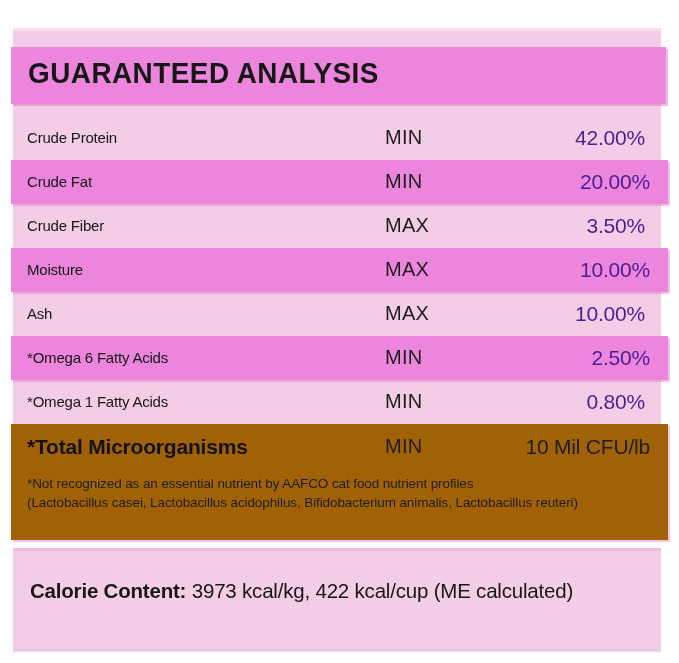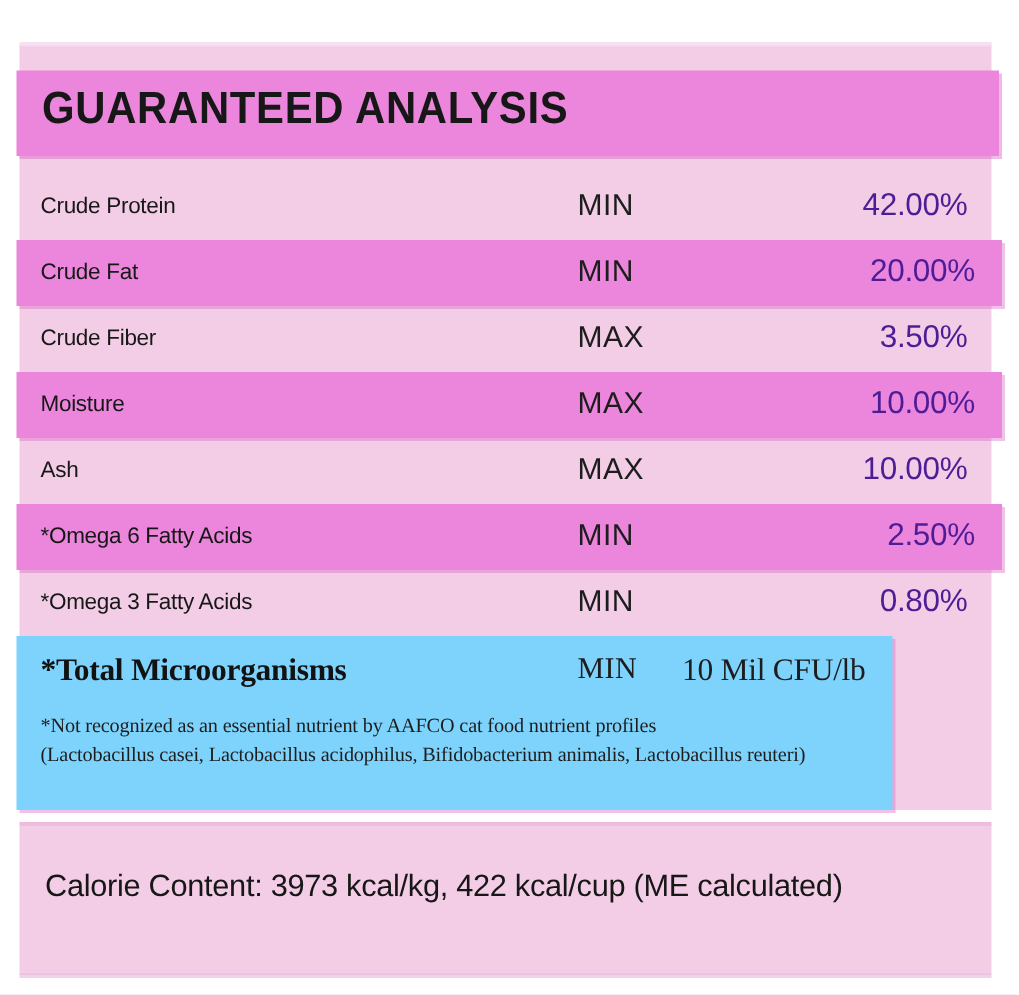--- a/index.html
+++ b/index.html
@@ -100,24 +100,23 @@
     color:#4c1d95;
     letter-spacing:-.2px;
     white-space:nowrap;
   }
   .row.alt .amount{ right:18px; }
 
   
   .micro-block{
     position:absolute;
     left:11px; top:424px;
-    width:584px; height:116px;
-    background:#7dd3fc;
+    width:657px; height:116px;
+    background:#a16207;
     box-shadow:2px 2px 0 rgba(214,104,196,.40);
-    font-family:Liberation Serif, serif;
   }
   .micro-row{
     position:absolute;
     left:0; top:0; right:0; height:46px;
   }
   .micro-row .nutrient{
     position:absolute;left:16px;top:50%;transform:translateY(-52%);
     font-size:21px;font-weight:700;color:#121212;letter-spacing:-.2px;white-space:nowrap;
   }
   .micro-row .minmax{
@@ -157,21 +156,21 @@
     background:#e5b6dc;opacity:.6;
   }
   .calorie-line{
     position:absolute;
     left:17px; top:28px;
     font-size:20.5px;
     color:#171717;
     letter-spacing:-.2px;
     white-space:nowrap;
   }
-  .calorie-line .k{ font-weight:400;text-align:right; }
+  .calorie-line .k{ font-weight:700;text-align:right; }
 </style>
 </head>
 <body>
 
 <div class="label-root">
 
   <div class="panel-analysis"></div>
 
   <div class="title-band">
     <div class="title-text">GUARANTEED ANALYSIS</div>
@@ -222,21 +221,21 @@
     <div class="row alt">
       <div class="cells">
         <span class="nutrient">*Omega 6 Fatty Acids</span>
         <span class="minmax">MIN</span>
         <span class="amount">2.50%</span>
       </div>
     </div>
 
     <div class="row">
       <div class="cells">
-        <span class="nutrient">*Omega 3 Fatty Acids</span>
+        <span class="nutrient">*Omega 1 Fatty Acids</span>
         <span class="minmax">MIN</span>
         <span class="amount">0.80%</span>
       </div>
     </div>
 
   </div>
 
   <div class="micro-block">
     <div class="micro-row">
       <span class="nutrient">*Total Microorganisms</span>

